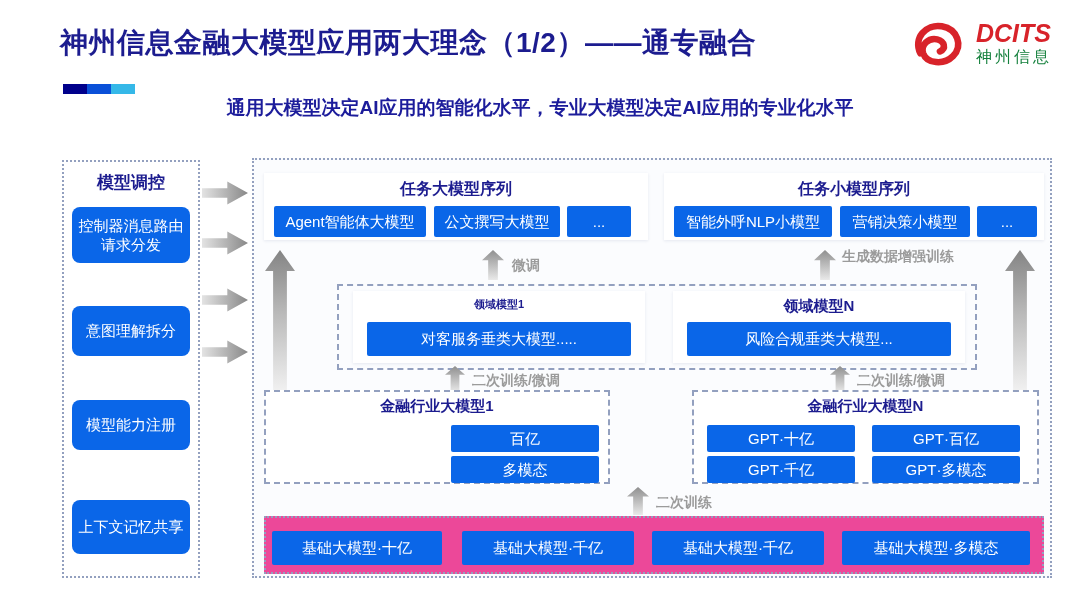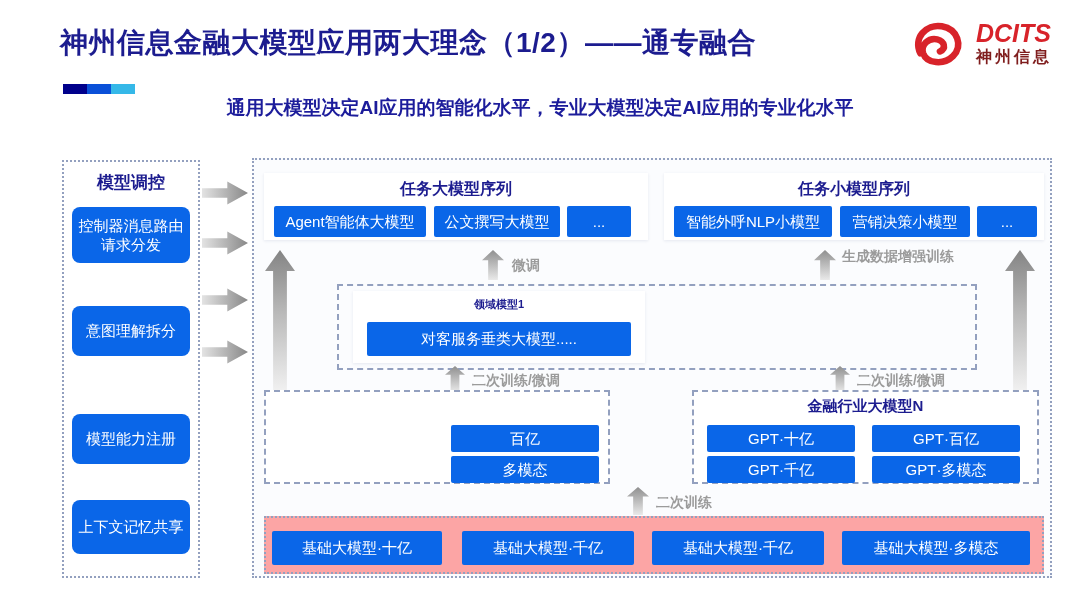--- a/index.html
+++ b/index.html
@@ -9,30 +9,30 @@
   
   .title { position:absolute; left:60px; top:24px; font-size:28px; font-weight:bold; color:#1c1c8f; letter-spacing:0.5px; white-space:nowrap; }
   .accent { position:absolute; left:63px; top:84px; display:flex; height:10px; }
   .accent i { display:block; width:24px; height:10px; }
   .subtitle { position:absolute; left:0; right:0; top:95px; text-align:center; font-size:19px; font-weight:bold; color:#1c1c9b; }
 
   .logo { position:absolute; right:28px; top:16px; display:flex; align-items:center; }
   .logo-mark { width:58px; height:56px; }
   .logo-text { margin-left:8px; }
   .logo-brand { font-size:25px; font-weight:bold; font-style:italic; color:#d8232a; line-height:1.05; }
-  .logo-cn { font-size:16px; font-weight:bold; color:#7f1d1d; letter-spacing:3px; }
+  .logo-cn { font-size:16px; font-weight:normal; color:#15803d; letter-spacing:3px; }
 
   
   .sidebar { position:absolute; left:62px; top:160px; width:138px; height:418px; border:2px dotted #93a0bf; background:#fff; }
   .sidebar-title { margin-top:9px; text-align:center; font-size:17px; font-weight:bold; color:#1c1c8f; }
   .sb-btn { position:absolute; left:8px; right:8px; background:#0a66e8; color:#fff; font-size:15px;
             display:flex; align-items:center; justify-content:center; text-align:center; line-height:1.3; border-radius:8px; }
   .sb1 { top:45px;  height:56px; }
   .sb2 { top:144px; height:50px; }
-  .sb3 { top:252px; height:50px; }
+  .sb3 { top:238px; height:50px; }
   .sb4 { top:338px; height:54px; }
 
   
   .h-arrow { position:absolute; left:202px; width:46px; height:26px;
              background:linear-gradient(90deg,#e3e3e3,#888888);
              clip-path:polygon(0 32%,55% 32%,55% 6%,100% 50%,55% 94%,55% 68%,0 68%); }
   .ha1 { top:180px; } .ha2 { top:230px; } .ha3 { top:287px; } .ha4 { top:339px; }
 
   
   .main { position:absolute; left:252px; top:158px; width:800px; height:420px; border:2px dotted #93a0bf; background:#fbfcfe; }
@@ -58,21 +58,21 @@
   .domain-box { position:absolute; left:83px; top:124px; width:640px; height:86px; border:2px dashed #93a0bf; background:#fbfcfe; display:flex; }
   .domain-half { position:relative; width:292px; height:72px; margin-top:5px; background:#fff; box-shadow:0 1px 3px rgba(40,60,120,0.10); }
   .domain-half.dl { margin-left:14px; }
   .domain-half.dr { margin-left:28px; }
   .domain-chip { position:absolute; left:14px; right:14px; top:31px; height:34px; }
 
   .industry { position:absolute; top:230px; width:346px; height:94px; border:2px dashed #93a0bf; background:#ffffff; }
   .ind-l { left:10px; } .ind-r { left:438px; width:347px; }
   .grid-chip { height:27px; width:148px; }
 
-  .base-box { position:absolute; left:10px; top:356px; width:780px; height:58px; border:2px dotted #93a0bf; background:#fca5a5; }
+  .base-box { position:absolute; left:10px; top:356px; width:780px; height:58px; border:2px dotted #93a0bf; background:#ec4899; }
   .base-chip { top:13px; height:34px; }
 </style>
 </head>
 <body>
 
 <div class="slide">
 
   <div class="title">神州信息金融大模型应用两大理念（1/2）——通专融合</div>
   <div class="accent">
     <i style="background:#00008b"></i>
@@ -126,28 +126,33 @@
     <div class="arrow-label" style="left:588px;top:88px;width:112px;text-align:center;">生成数据增强训练</div>
 
     <div class="v-arrow-lg" style="left:11px;top:90px;"></div>
     <div class="v-arrow-lg" style="left:751px;top:90px;"></div>
 
     <div class="domain-box">
       <div class="domain-half dl">
         <div class="panel-title" style="font-size:11px;">领域模型1</div>
         <div class="chip domain-chip">对客服务垂类大模型.....</div>
       </div>
+      <div class="domain-half dr">
+        <div class="panel-title" style="font-size:15px;">领域模型N</div>
+        <div class="chip domain-chip">风险合规垂类大模型...</div>
+      </div>
     </div>
 
     <div class="v-arrow-sm" style="left:191px;top:206px;height:26px;width:20px;"></div>
     <div class="arrow-label" style="left:218px;top:212px;">二次训练/微调</div>
     <div class="v-arrow-sm" style="left:576px;top:206px;height:26px;width:20px;"></div>
     <div class="arrow-label" style="left:603px;top:212px;">二次训练/微调</div>
 
     <div class="industry ind-l">
+      <div class="panel-title" style="font-size:15px;margin-top:5px;">金融行业大模型1</div>
       <div class="chip grid-chip" style="left:185px;top:33px;">百亿</div>
       <div class="chip grid-chip" style="left:185px;top:64px;">多模态</div>
     </div>
     <div class="industry ind-r">
       <div class="panel-title" style="font-size:15px;margin-top:5px;">金融行业大模型N</div>
       <div class="chip grid-chip" style="left:13px;top:33px;">GPT·十亿</div>
       <div class="chip grid-chip" style="left:178px;top:33px;">GPT·百亿</div>
       <div class="chip grid-chip" style="left:13px;top:64px;">GPT·千亿</div>
       <div class="chip grid-chip" style="left:178px;top:64px;">GPT·多模态</div>
     </div>

